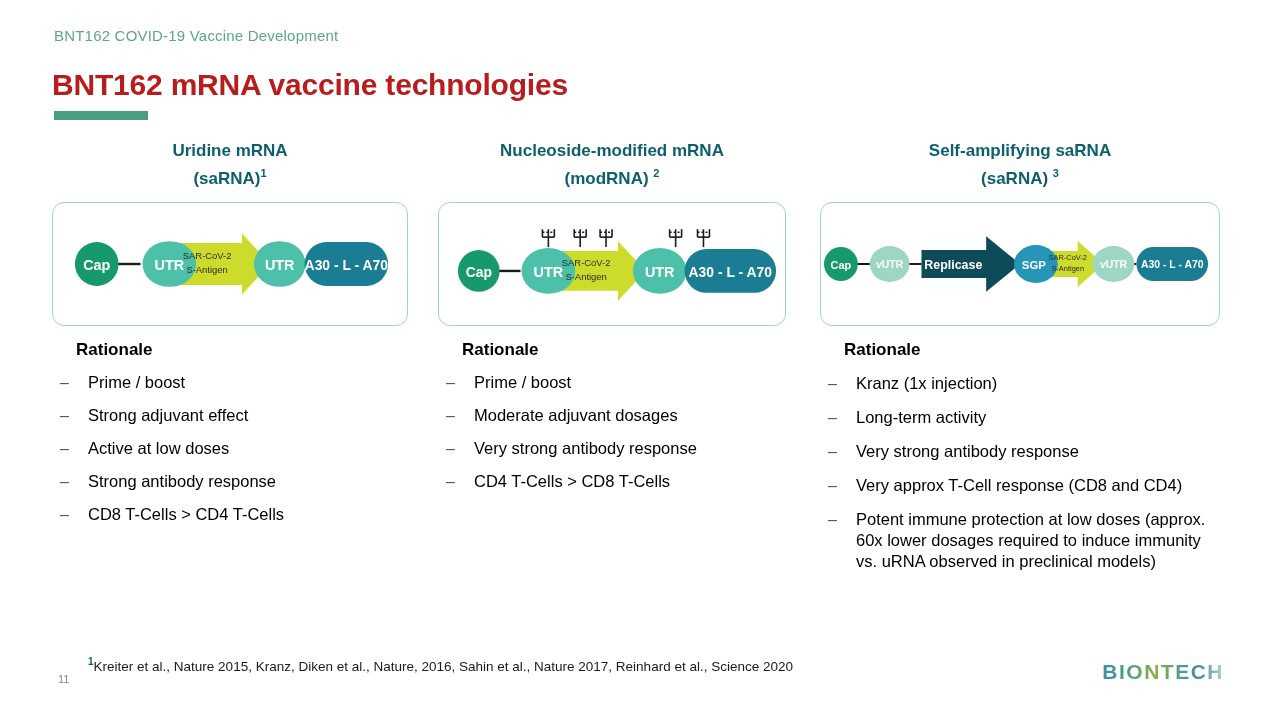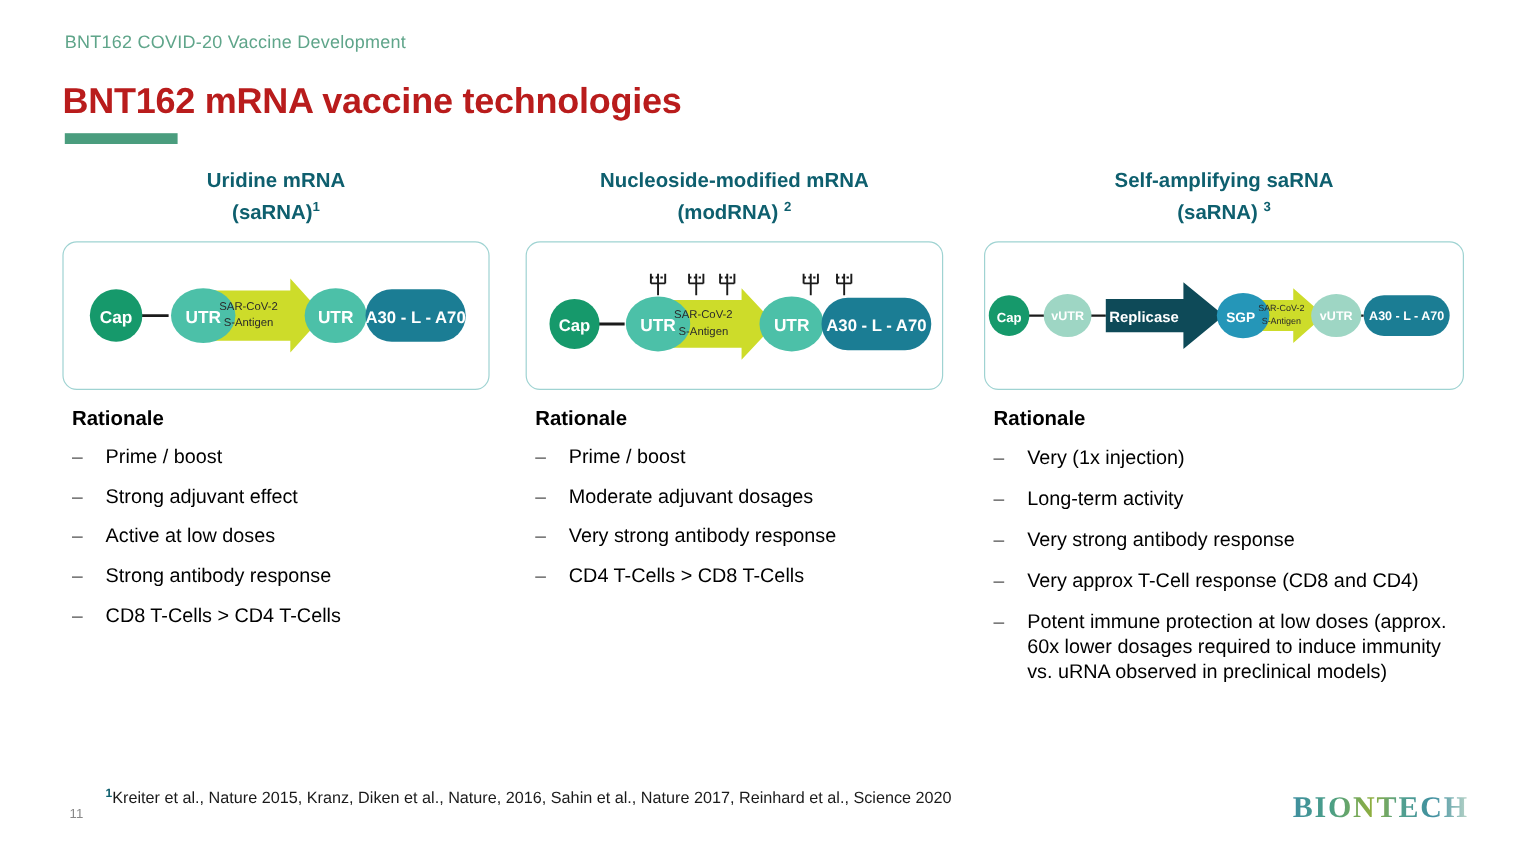--- a/index.html
+++ b/index.html
@@ -89,20 +89,21 @@
     width: 100%;
     height: 100%;
   }
 
   .rationale-title {
     margin-top: 14px;
     font-size: 17px;
     font-weight: bold;
     color: #000000;
     padding-left: 8px;
+    margin-left: 16px;
   }
   .bullets {
     margin: 0;
     padding: 0;
     list-style: none;
   }
   .bullets li {
     position: relative;
     padding-left: 36px;
     margin-top: 12px;
@@ -141,35 +142,34 @@
     top: 673px;
     font-size: 11px;
     color: #888888;
   }
 
   
   .logo {
     position: absolute;
     right: 56px;
     top: 660px;
-    font-size: 25px;
+    font-size: 21px;
     font-weight: bold;
     letter-spacing: 1.5px;
     background: linear-gradient(90deg, #3f8fa0 0%, #4b9f86 22%, #8fae3e 45%, #52a08f 62%, #3f8fa0 80%, #bcd6c9 100%);
     -webkit-background-clip: text;
     background-clip: text;
     color: transparent;
-    font-family: Liberation Serif, serif;
     -webkit-text-fill-color: transparent;
   }
 </style>
 </head>
 <body>
 
-<div class="kicker">BNT162 COVID-20 Vaccine Development</div>
+<div class="kicker">BNT162 COVID-19 Vaccine Development</div>
 <div class="slide-title">BNT162 mRNA vaccine technologies</div>
 <div class="title-rule"></div>
 
 <div class="columns">
 
   <div class="col col-0">
     <div class="col-head">
       <span>Uridine mRNA</span><br>
       <span>(saRNA)</span><span class="sup">1</span>
     </div>
@@ -319,21 +319,21 @@
         <ellipse cx="294" cy="61" rx="21" ry="18" fill="#9ed6c4"></ellipse>
         <text x="294" y="65" text-anchor="middle" font-family="Liberation Sans, sans-serif" font-size="10.5" font-weight="bold" fill="#ffffff">vUTR</text>
 
         <rect x="317" y="44" width="72" height="34" rx="17" fill="#1b7d94"></rect>
         <text x="353" y="65" text-anchor="middle" font-family="Liberation Sans, sans-serif" font-size="10.5" font-weight="bold" fill="#ffffff">A30 - L - A70</text>
       </svg>
     </div>
 
     <div class="rationale-title">Rationale</div>
     <ul class="bullets">
-      <li><span class="dash">–</span><span>Very (1x injection)</span></li>
+      <li><span class="dash">–</span><span>Kranz (1x injection)</span></li>
       <li><span class="dash">–</span><span>Long-term activity</span></li>
       <li><span class="dash">–</span><span>Very strong antibody response</span></li>
       <li><span class="dash">–</span><span>Very approx T-Cell response (CD8 and CD4)</span></li>
       <li><span class="dash">–</span><span>Potent immune protection at low doses (approx. 60x lower dosages required to induce immunity vs. uRNA observed in preclinical models)</span></li>
     </ul>
   </div>
 
 </div>
 
 <div class="slide-number">11</div>

